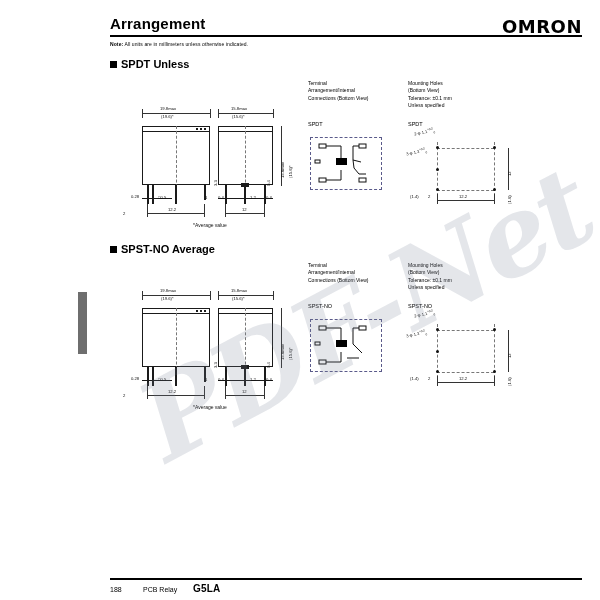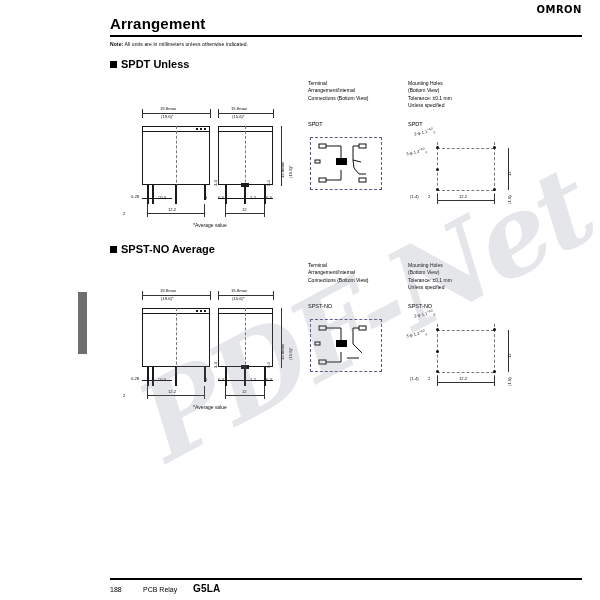--- a/index.html
+++ b/index.html
@@ -10,22 +10,22 @@
     color:#000;
     position:relative;
   }
   .page{position:absolute;inset:0;}
 
   
   .edge-tab{position:absolute;left:78px;top:292px;width:9px;height:62px;background:#6e6e6e;}
 
   
   .brand{
-    position:absolute;right:18px;top:4px;
-    font-size:10px;font-weight:bold;letter-spacing:.5px;
+    position:absolute;right:18px;top:16px;
+    font-size:18px;font-weight:bold;letter-spacing:.5px;
     font-family:"DejaVu Sans", sans-serif;
   }
 
   
   .page-title{position:absolute;left:110px;top:15px;font-size:15px;font-weight:bold;letter-spacing:.2px;}
   .title-rule{position:absolute;left:110px;top:35px;width:472px;height:2px;background:#000;}
   .note{position:absolute;left:110px;top:41px;font-size:5px;letter-spacing:.1px;}
   .note b{font-weight:bold;}
 
   .sec-head{position:absolute;font-size:11px;font-weight:bold;display:flex;align-items:center;gap:4px;}

